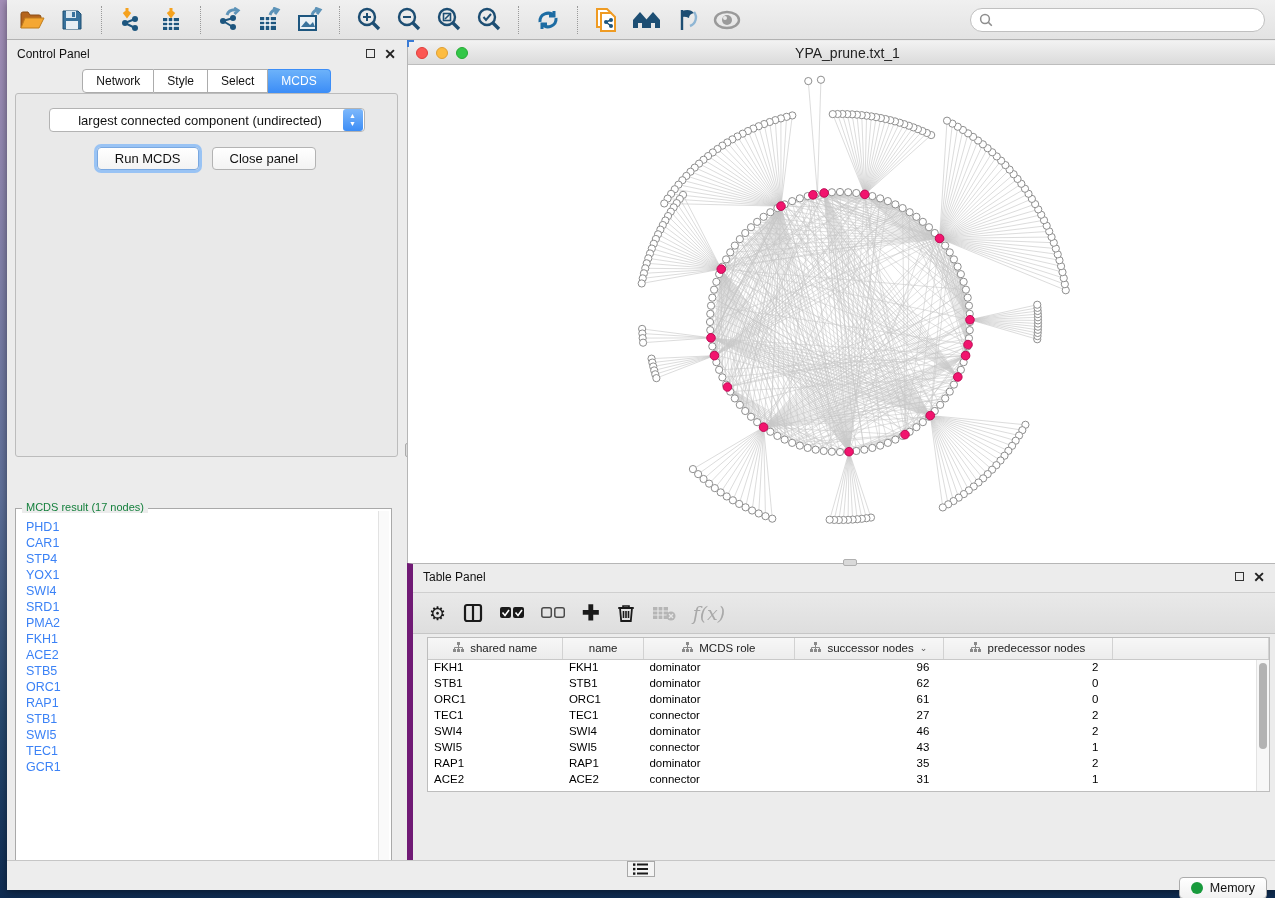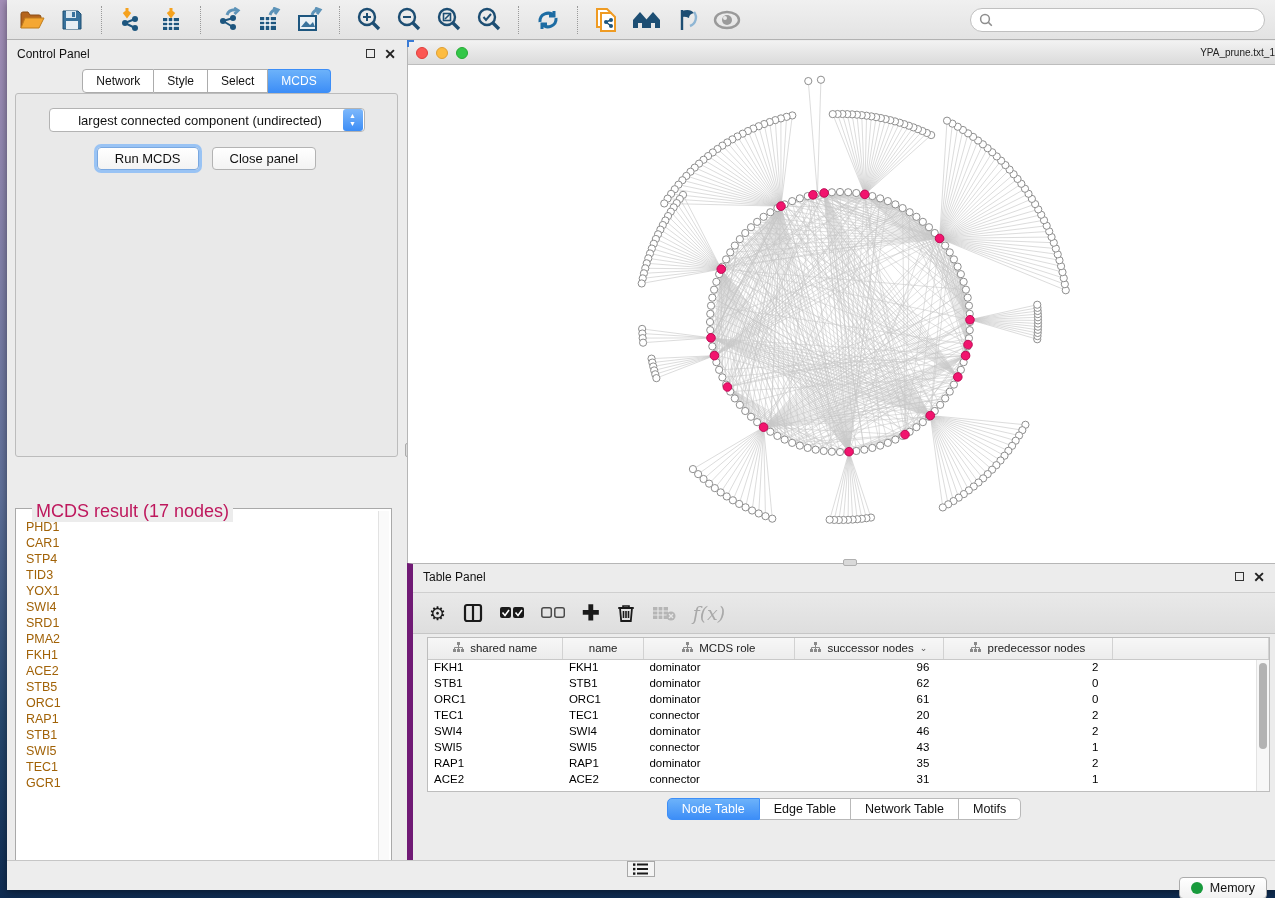--- a/index.html
+++ b/index.html
@@ -42,41 +42,41 @@
   .combo-step { width:20px; height:22px; border-radius:3px; margin-right:1px;
     background:linear-gradient(#7db8fb,#3c8df6); color:#fff; font-size:7px; line-height:8px;
     display:flex; flex-direction:column; align-items:center; justify-content:center; }
   .btn-row { display:flex; justify-content:center; gap:13px; margin-top:15px; }
   .pbtn { font-size:13px; color:#111; background:linear-gradient(#ffffff,#f3f3f3);
     border:1px solid #b3b3b3; border-radius:4px; padding:3px 17px; }
   .pbtn.focused { box-shadow:0 0 0 3px rgba(110,175,250,.65); border-color:#7aa8e0; }
 
   .result-box { position:absolute; left:8px; top:467px; width:377px; height:371px;
     background:#fff; border:1px solid #a9a9a9; }
-  .result-legend { position:absolute; top:-8px; left:16px; background:#ececec;
-    padding:0 4px; font-size:18px; color:#be185d; }
+  .result-legend { position:absolute; top:-8px; left:6px; background:#ececec;
+    padding:0 4px; font-size:11px; color:#15803d; }
   .result-list { position:absolute; inset:10px 14px 4px 4px; overflow:hidden;
-    font-size:12.5px; line-height:16px; color:#a16207; padding-left:6px; }
+    font-size:12.5px; line-height:16px; color:#3b82f6; padding-left:6px; }
   .result-scroll { position:absolute; top:2px; right:2px; bottom:2px; width:11px;
     background:#fafafa; border-left:1px solid #e2e2e2; }
 
   .vsplit-handle { position:absolute; left:398px; top:443px; width:8px; height:14px;
     background:#dcdcdc; border:1px solid #ababab; border-radius:2px; }
 
   
   .netwin { position:absolute; left:400px; top:41px; width:868px; height:522px;
     background:#fff; border-left:1px solid #b6b6b6; }
   .net-title { height:24px; background:linear-gradient(#f2f2f2,#dbdbdb);
     border-bottom:1px solid #bdbdbd; display:flex; align-items:center; padding:0 8px; position:relative; }
   .lights { display:flex; gap:8px; }
   .light { width:12px; height:12px; border-radius:50%; }
   .l-red { background:#fc5753; border:1px solid #df3f3b; }
   .l-yel { background:#fdbc40; border:1px solid #de9f34; }
   .l-grn { background:#33c748; border:1px solid #27aa35; }
-  .net-title .t { position:absolute; left:12px; right:0; text-align:right; font-size:10px; color:#222; }
+  .net-title .t { position:absolute; left:12px; right:0; text-align:center; font-size:14px; color:#222; }
   .net-canvas { position:relative; width:100%; height:497px; background:#fff; }
   .focus-corner { position:absolute; left:-1px; top:-1px; width:7px; height:7px;
     border-left:2px solid #3a7bd5; border-top:2px solid #3a7bd5; z-index:3; }
 
   
   .tpanel { position:absolute; left:400px; top:563px; width:868px; height:297px;
     background:#ececec; border-left:6px solid #701a75; border-top:1px solid #b6b6b6; }
   .t-toolbar { margin-top:2px; height:42px; background:linear-gradient(#e9e9e9,#dedede);
     border-top:1px solid #cfcfcf; border-bottom:1px solid #c6c6c6;
     display:flex; align-items:center; gap:17px; padding:0 16px; }
@@ -278,21 +278,20 @@
         <button class="pbtn focused">Run MCDS</button>
         <button class="pbtn">Close panel</button>
       </div>
     </div>
     <div class="result-box">
       <span class="result-legend">MCDS result (17 nodes)</span>
       <div class="result-list" id="result-list">
             <div>PHD1</div>
             <div>CAR1</div>
             <div>STP4</div>
-            <div>TID3</div>
             <div>YOX1</div>
             <div>SWI4</div>
             <div>SRD1</div>
             <div>PMA2</div>
             <div>FKH1</div>
             <div>ACE2</div>
             <div>STB5</div>
             <div>ORC1</div>
             <div>RAP1</div>
             <div>STB1</div>
@@ -1425,21 +1424,21 @@
                 <td>ORC1</td>
                 <td>dominator</td>
                 <td class="num">61</td>
                 <td class="num">0</td>
                 <td></td>
               </tr>
               <tr>
                 <td>TEC1</td>
                 <td>TEC1</td>
                 <td>connector</td>
-                <td class="num">20</td>
+                <td class="num">27</td>
                 <td class="num">2</td>
                 <td></td>
               </tr>
               <tr>
                 <td>SWI4</td>
                 <td>SWI4</td>
                 <td>dominator</td>
                 <td class="num">46</td>
                 <td class="num">2</td>
                 <td></td>
@@ -1475,26 +1474,20 @@
                 <td class="num">29</td>
                 <td class="num">1</td>
                 <td></td>
               </tr>
             </tbody>
       </table>
       <div class="tbl-scroll">
         <div class="tbl-thumb"></div>
       </div>
     </div>
-    <div class="t-tabs" id="table-tabs">
-          <span class="t-tab active">Node Table</span>
-          <span class="t-tab">Edge Table</span>
-          <span class="t-tab">Network Table</span>
-          <span class="t-tab">Motifs</span>
-        </div>
   </div>
 
   <div class="statusbar">
     <span class="list-btn">
       <svg width="16" height="14" viewBox="0 0 16 14">
             <path d="M4 2.5 h11 M4 7 h11 M4 11.5 h11" stroke="#1a1a1a" stroke-width="2"></path>
             <rect x="0" y="1.4" width="2.4" height="2.4" fill="#1a1a1a"></rect>
             <rect x="0" y="5.9" width="2.4" height="2.4" fill="#1a1a1a"></rect>
             <rect x="0" y="10.4" width="2.4" height="2.4" fill="#1a1a1a"></rect>
           </svg>

